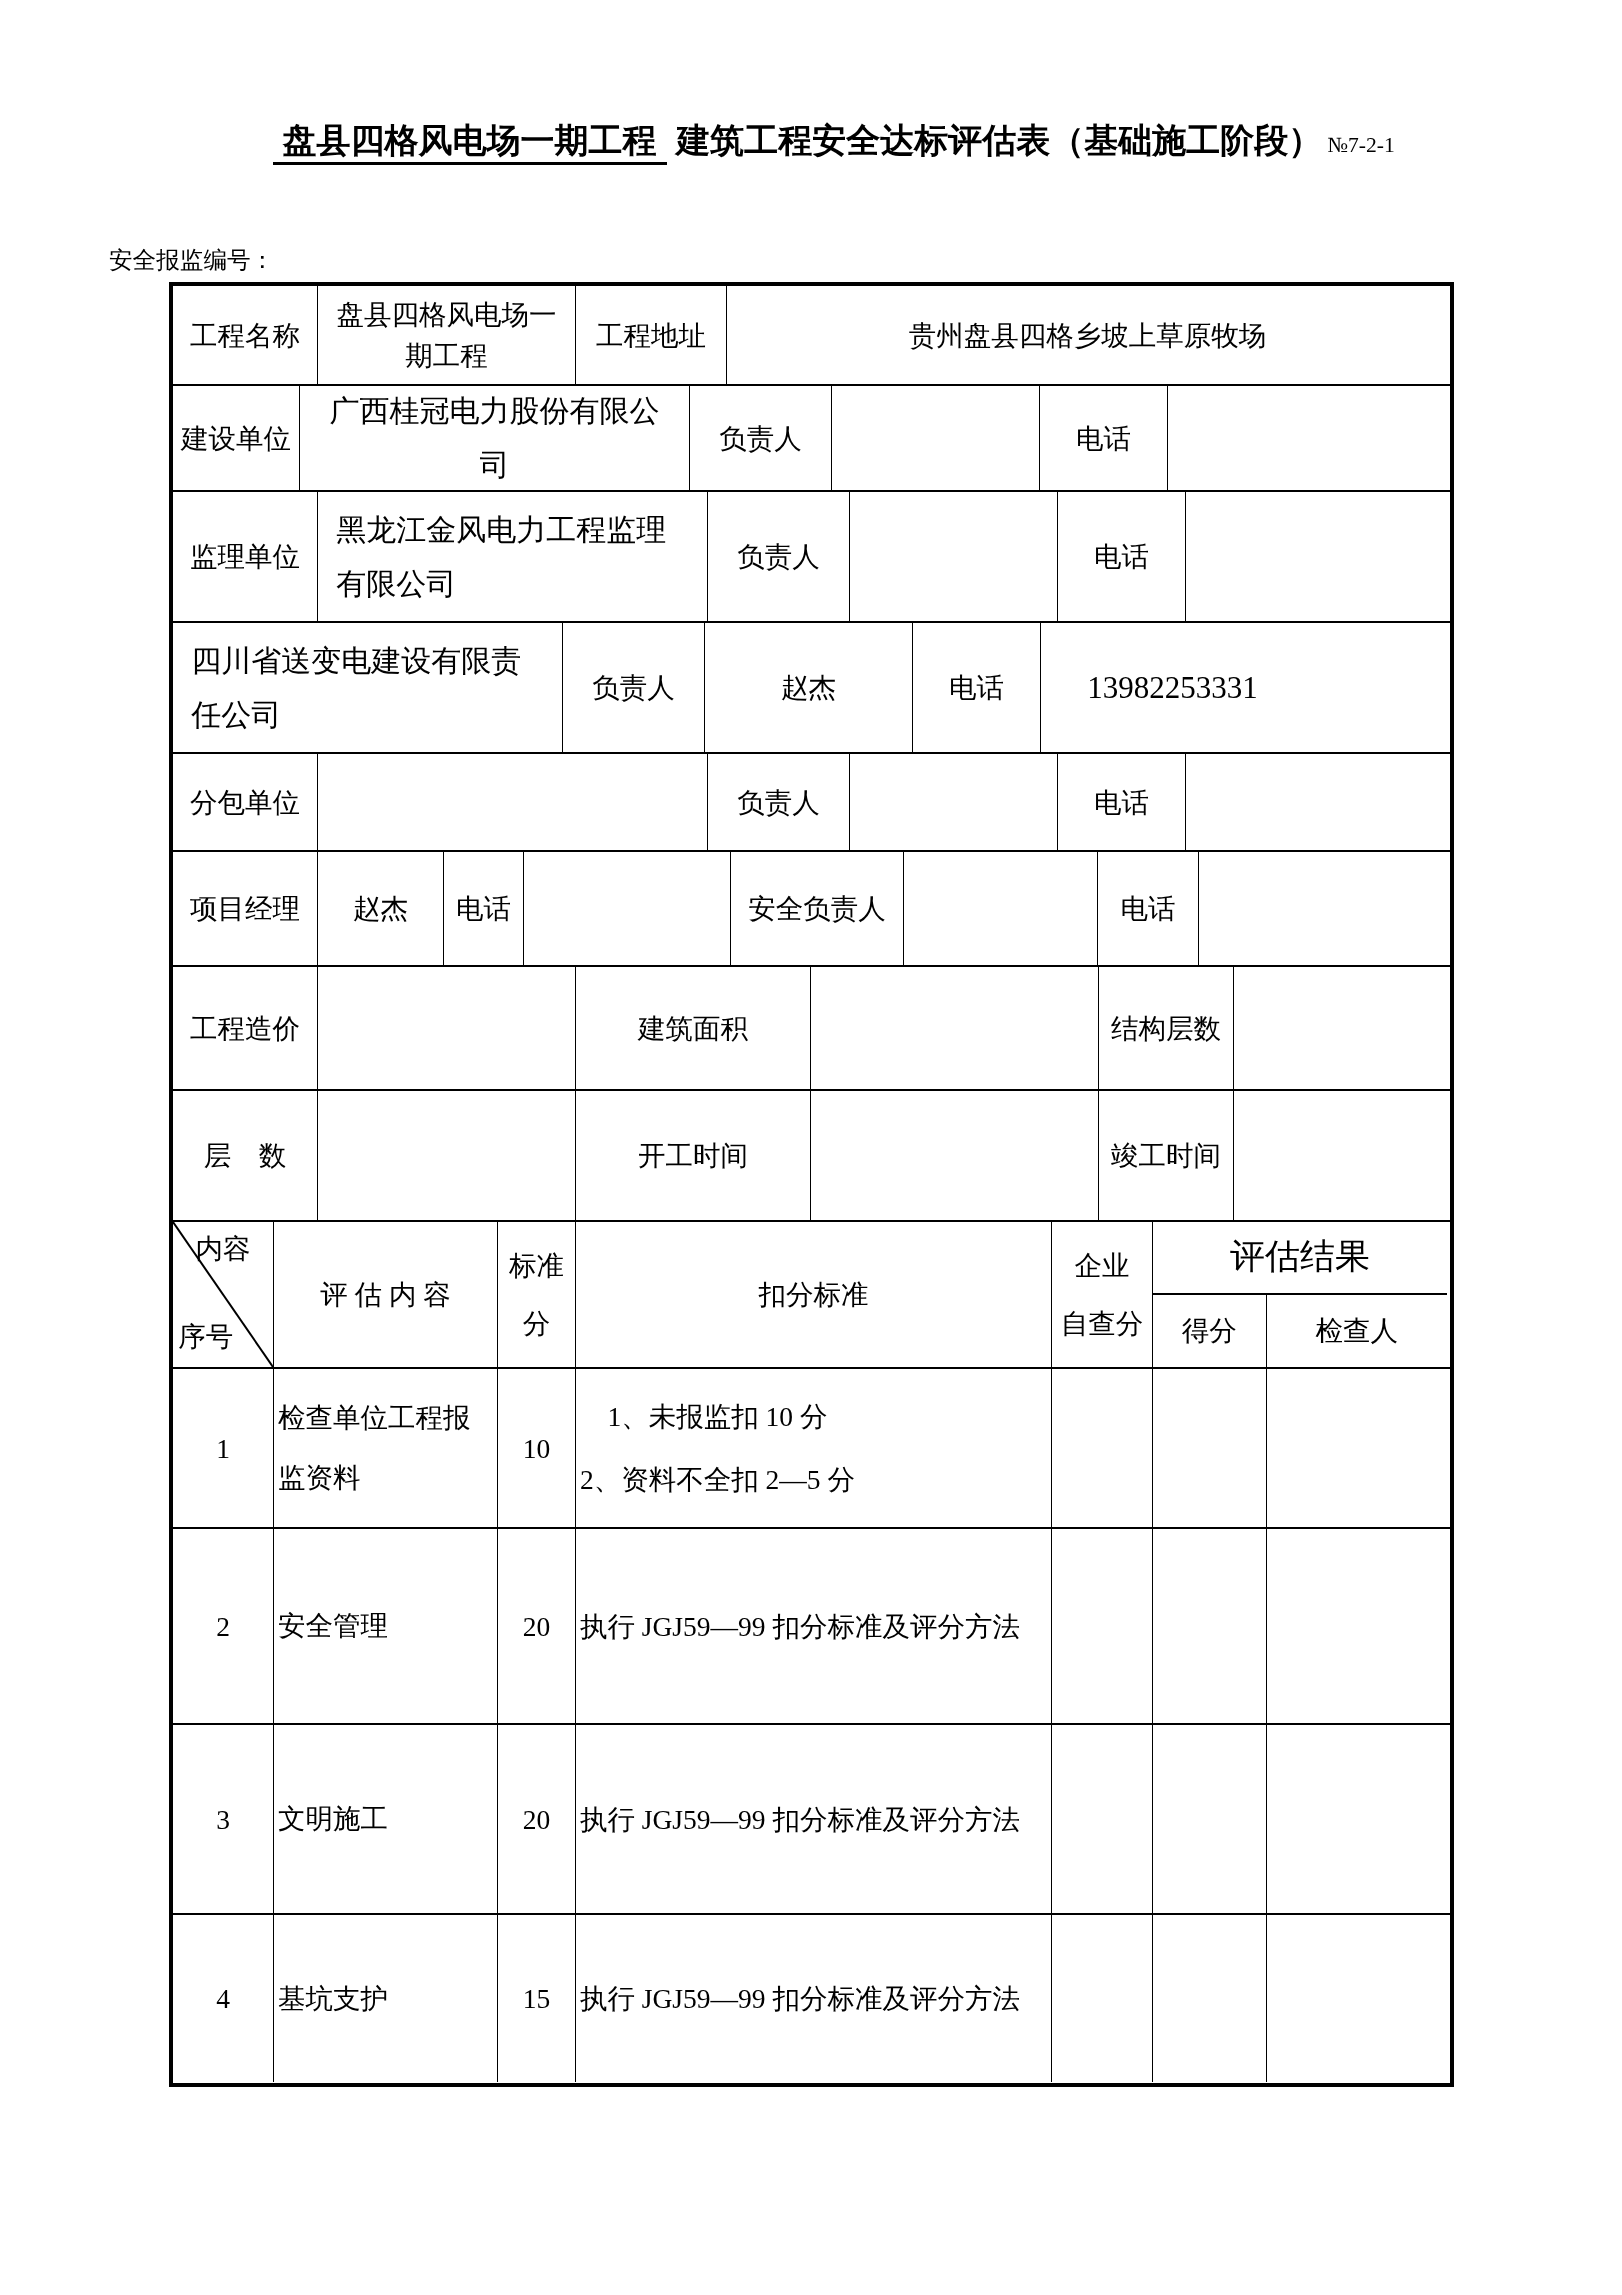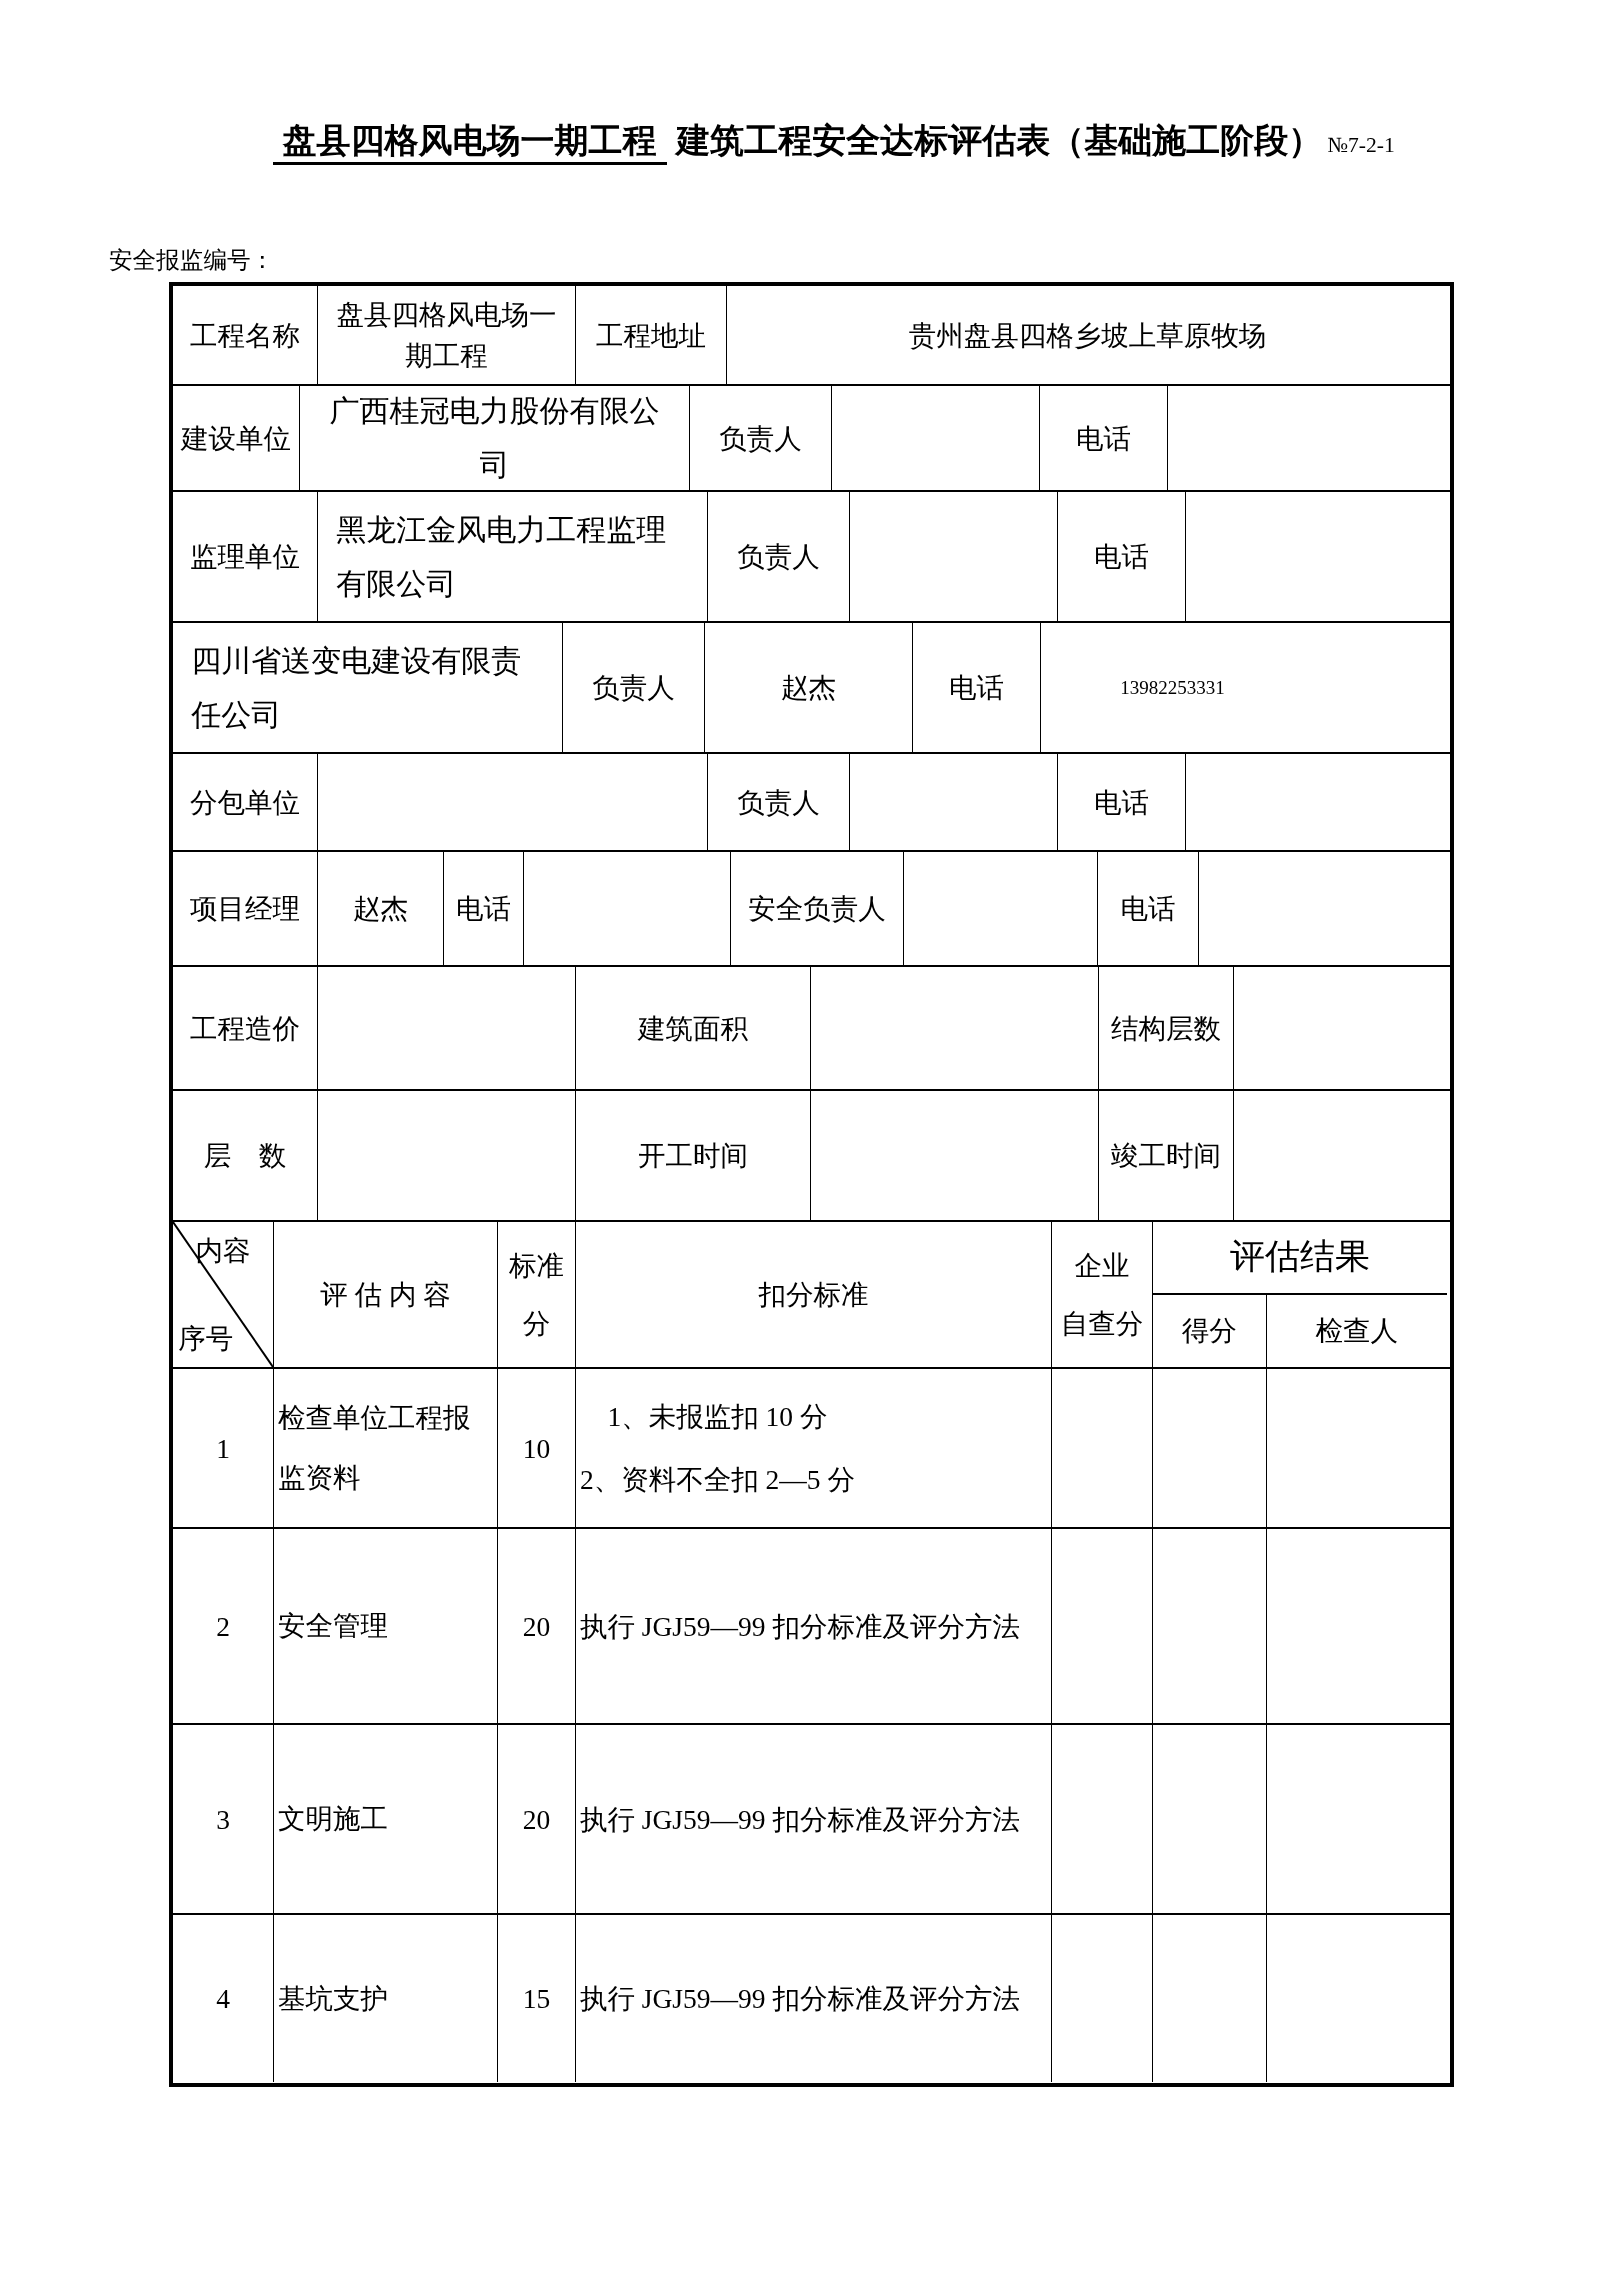--- a/index.html
+++ b/index.html
@@ -18,24 +18,24 @@
   .row.last{border-bottom:none;}
   .cell{border-right:1.3px solid #000;display:flex;align-items:center;justify-content:center;text-align:center;font-size:27.5px;line-height:1.5;overflow:hidden;}
   .cell.end{border-right:none;}
   .cell.big{font-size:30px;line-height:1.8;}
   .cell.leftal{justify-content:flex-start;text-align:left;padding:0 18.3px;}
   .cell.ctr{padding:0 18.3px;}
   .cell.namewrap{padding:0 9.2px;}
   .cell.contentcell{justify-content:flex-start;text-align:left;padding:0 3.9px;line-height:2.2;}
   .cell.deduct{justify-content:flex-start;text-align:center;padding:0 3.9px;line-height:2.3;}
   .cell.deduct span{display:block;}
-  .phone{font-size:19px;}
+  .phone{font-size:31px;}
 
   
-  .corner{position:relative;}
+  .corner{position:relative;font-family:Liberation Mono, monospace;}
   .corner svg{position:absolute;left:0;top:0;width:100%;height:100%;}
   .corner .ctop{position:absolute;top:7.9px;left:0;right:0;text-align:center;font-size:27.5px;}
   .corner .cbot{position:absolute;bottom:7.9px;left:5.2px;font-size:27.5px;}
 
   
   .resultgrp{display:flex;flex-direction:column;padding:0;align-items:stretch;justify-content:flex-start;}
   .resultgrp .rtop{height:50%;border-bottom:2.6px solid #000;display:flex;align-items:center;justify-content:center;font-size:35px;}
   .resultgrp .rbot{height:50%;display:flex;}
   .resultgrp .rbot .sub{border-right:1.3px solid #000;display:flex;align-items:center;justify-content:center;font-size:27.5px;}
   .resultgrp .rbot .sub.end{border-right:none;}

